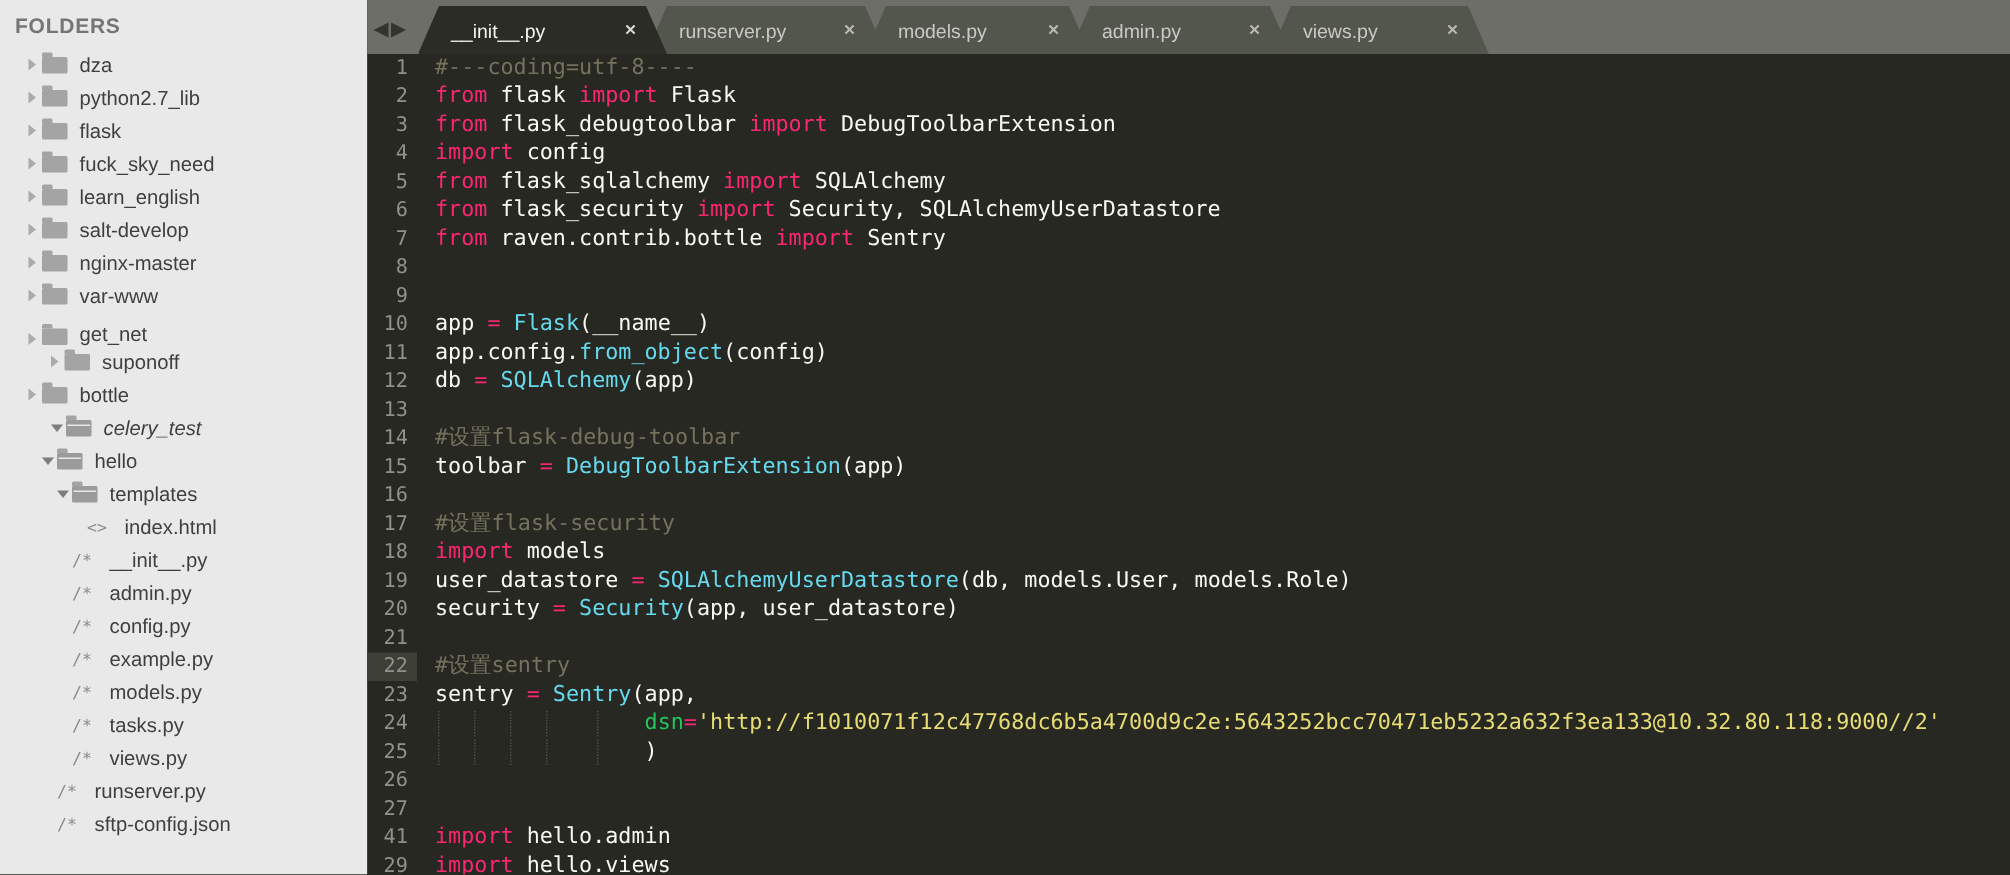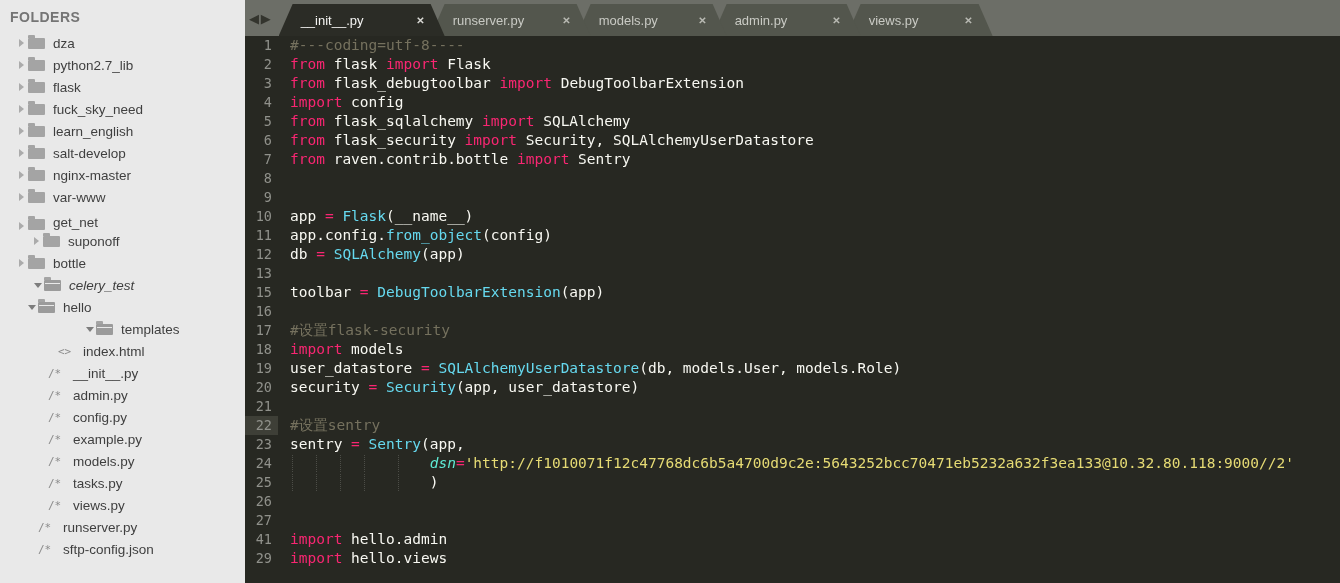--- a/index.html
+++ b/index.html
@@ -45,21 +45,21 @@
 
   
   .code { position:absolute; top:36px; left:0; right:0; bottom:0; background:#272822; overflow:hidden;
           font-family:"DejaVu Sans Mono","Liberation Mono",monospace; font-size:14.5px; }
   .line { height:19px; line-height:19px; white-space:pre; position:relative; }
   .ln { display:inline-block; width:33px; padding-right:6px; text-align:right; color:#90918b;
         font-size:13.5px; }
   .ln.cur { background:#3e3f37; }
   .lnpad { display:inline-block; width:12px; }
   .w { color:#f8f8f2; } .k { color:#f92672; } .t { color:#66d9ef; } .c { color:#75715e; }
-  .s { color:#e6db74; } .p { color:#5eead4; font-style:italic; }
+  .s { color:#e6db74; } .p { color:#22c55e; }
   .guide { position:absolute; top:1px; bottom:1px; width:0; border-left:1px dotted rgba(248,248,242,.18); }
 </style>
 </head>
 <body>
 
 <div class="app">
   <div class="sidebar">
     <div class="sb-header">FOLDERS</div>
     <div id="sb-list">
         <div class="row" style="padding-left: 15px;">
@@ -146,21 +146,21 @@
           </span>
           <span class="flabel">celery_test</span>
         </div>
         <div class="row" style="padding-left: 25px;">
           <span class="tri open"></span>
           <span class="ficon">
             <span class="folder-glyph openf"></span>
           </span>
           <span class="flabel">hello</span>
         </div>
-        <div class="row" style="padding-left: 35px; margin-left: 48px;">
+        <div class="row" style="padding-left: 35px;">
           <span class="tri open"></span>
           <span class="ficon">
             <span class="folder-glyph openf"></span>
           </span>
           <span class="flabel">templates</span>
         </div>
         <div class="row" style="padding-left: 45px;">
           <span class="tri"></span>
           <span class="ficon">
             <span class="codeicon">&lt;&gt;</span>
@@ -265,20 +265,21 @@
         <div class="line"><span class="ln">4</span><span class="lnpad"></span><span class="k">import</span><span class="w"> config</span></div>
         <div class="line"><span class="ln">5</span><span class="lnpad"></span><span class="k">from</span><span class="w"> flask_sqlalchemy </span><span class="k">import</span><span class="w"> SQLAlchemy</span></div>
         <div class="line"><span class="ln">6</span><span class="lnpad"></span><span class="k">from</span><span class="w"> flask_security </span><span class="k">import</span><span class="w"> Security, SQLAlchemyUserDatastore</span></div>
         <div class="line"><span class="ln">7</span><span class="lnpad"></span><span class="k">from</span><span class="w"> raven.contrib.bottle </span><span class="k">import</span><span class="w"> Sentry</span></div>
         <div class="line"><span class="ln">8</span><span class="lnpad"></span></div>
         <div class="line"><span class="ln">9</span><span class="lnpad"></span></div>
         <div class="line"><span class="ln">10</span><span class="lnpad"></span><span class="w">app </span><span class="k">=</span><span class="w"> </span><span class="t">Flask</span><span class="w">(__name__)</span></div>
         <div class="line"><span class="ln">11</span><span class="lnpad"></span><span class="w">app.config.</span><span class="t">from_object</span><span class="w">(config)</span></div>
         <div class="line"><span class="ln">12</span><span class="lnpad"></span><span class="w">db </span><span class="k">=</span><span class="w"> </span><span class="t">SQLAlchemy</span><span class="w">(app)</span></div>
         <div class="line"><span class="ln">13</span><span class="lnpad"></span></div>
+        <div class="line"><span class="ln">14</span><span class="lnpad"></span><span class="c">#设置flask-debug-toolbar</span></div>
         <div class="line"><span class="ln">15</span><span class="lnpad"></span><span class="w">toolbar </span><span class="k">=</span><span class="w"> </span><span class="t">DebugToolbarExtension</span><span class="w">(app)</span></div>
         <div class="line"><span class="ln">16</span><span class="lnpad"></span></div>
         <div class="line"><span class="ln">17</span><span class="lnpad"></span><span class="c">#设置flask-security</span></div>
         <div class="line"><span class="ln">18</span><span class="lnpad"></span><span class="k">import</span><span class="w"> models</span></div>
         <div class="line"><span class="ln">19</span><span class="lnpad"></span><span class="w">user_datastore </span><span class="k">=</span><span class="w"> </span><span class="t">SQLAlchemyUserDatastore</span><span class="w">(db, models.User, models.Role)</span></div>
         <div class="line"><span class="ln">20</span><span class="lnpad"></span><span class="w">security </span><span class="k">=</span><span class="w"> </span><span class="t">Security</span><span class="w">(app, user_datastore)</span></div>
         <div class="line"><span class="ln">21</span><span class="lnpad"></span></div>
         <div class="line"><span class="ln cur">22</span><span class="lnpad"></span><span class="c">#设置sentry</span></div>
         <div class="line"><span class="ln">23</span><span class="lnpad"></span><span class="w">sentry </span><span class="k">=</span><span class="w"> </span><span class="t">Sentry</span><span class="w">(app,</span></div>
         <div class="line"><span class="ln">24</span><span class="lnpad"></span><div class="guide" style="left: 47px;"></div><div class="guide" style="left: 71px;"></div><div class="guide" style="left: 95px;"></div><div class="guide" style="left: 119px;"></div><div class="guide" style="left: 153px;"></div><span class="w">                </span><span class="p">dsn</span><span class="k">=</span><span class="s">'http://f1010071f12c47768dc6b5a4700d9c2e:5643252bcc70471eb5232a632f3ea133@10.32.80.118:9000//2'</span></div>

